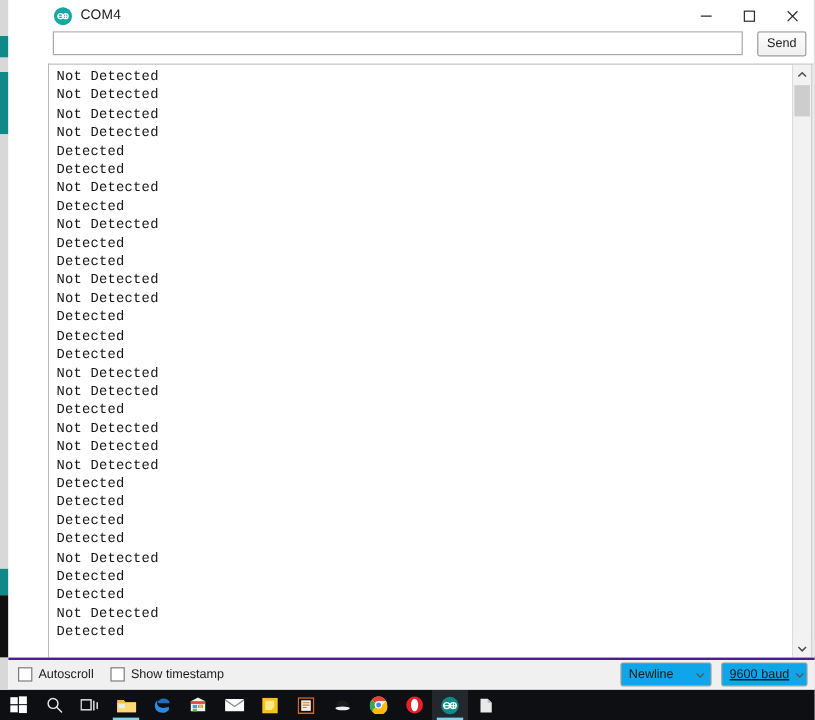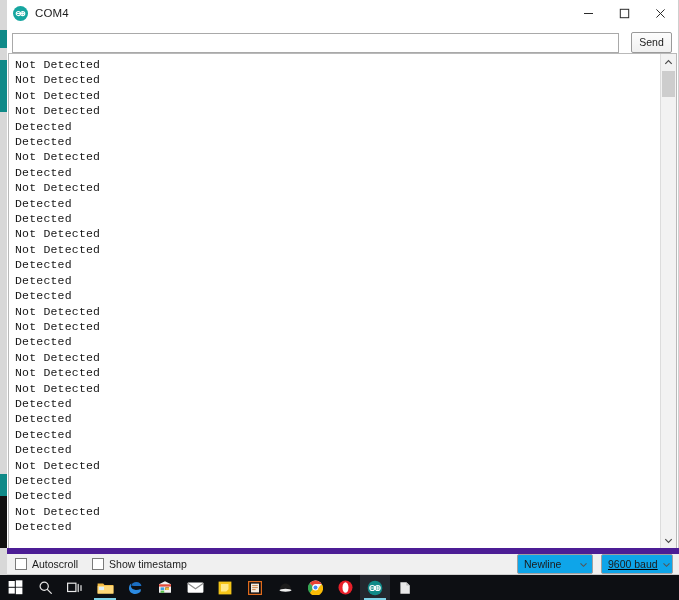--- a/index.html
+++ b/index.html
@@ -35,20 +35,21 @@
   
   .window {
     position: absolute;
     left: 7px; top: 0;
     width: 672px;
     height: 575px;
     background: #ffffff;
     border: 1px solid #cfcfcf;
     border-left: none;
     border-top: none;
+    padding-left: 32px;
   }
 
   
   .titlebar {
     position: relative;
     height: 26px;
     background: #ffffff;
     display: flex;
     align-items: center;
   }
@@ -89,21 +90,21 @@
     background: transparent;
     border: none;
     cursor: default;
   }
   .win-btn svg { display: block; }
 
   
   .sendrow {
     height: 27px;
     display: flex;
-    align-items: flex-end;
+    align-items: flex-start;
     padding: 0 6px 0 5px;
     gap: 12px;
     background: #ffffff;
   }
   .send-input {
     flex: 1 1 auto;
     height: 20px;
     background: #ffffff;
     border: 1px solid #a9a9a9;
     font-family: "Liberation Sans", sans-serif;
@@ -180,21 +181,21 @@
     background: #cdcdcd;
   }
 
   
   .toolbar {
     position: absolute;
     left: 0; bottom: 0;
     width: 672px;
     height: 26px;
     background: #f0f0f0;
-    border-top: 6px solid #4c1d95;
+    border-top: 2px solid #4c1d95;
     display: flex;
     align-items: center;
     padding: 0 6px 0 8px;
   }
   .chk {
     display: flex;
     align-items: center;
     gap: 5px;
     margin-right: 14px;
     cursor: default;

